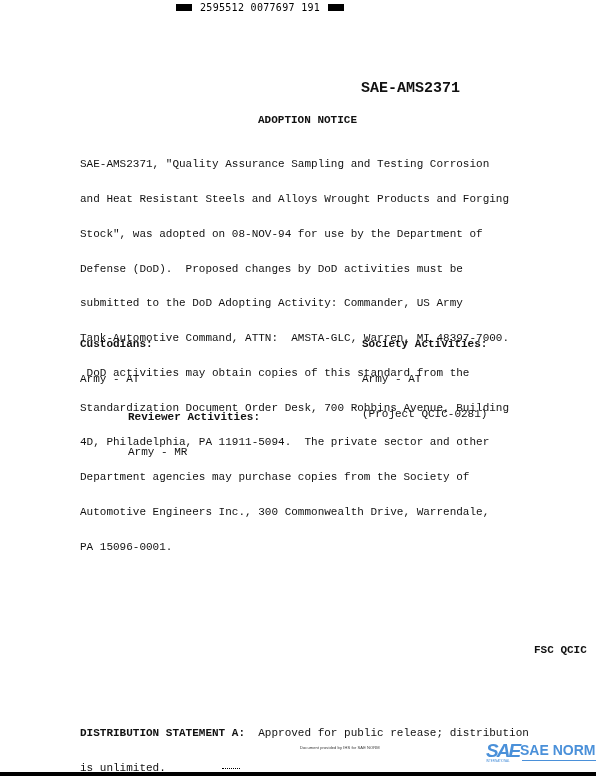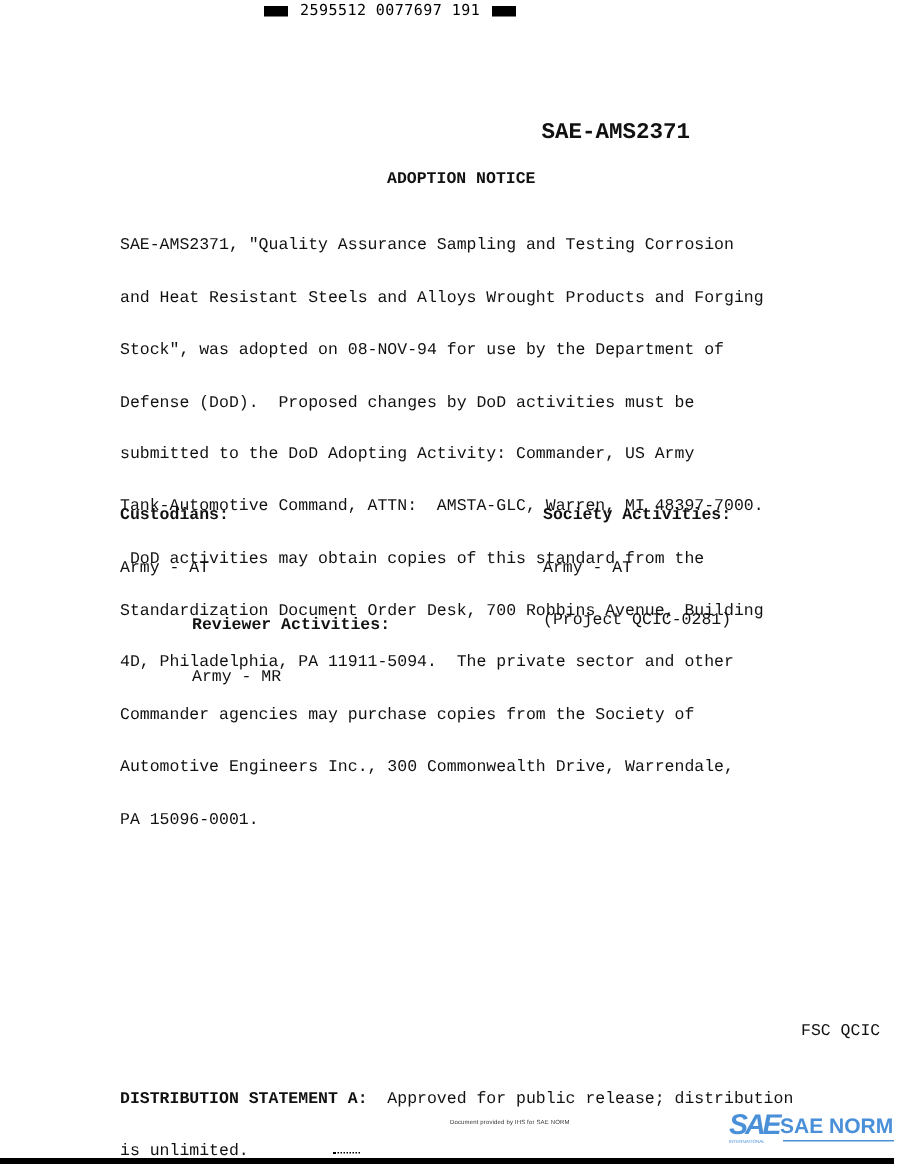--- a/index.html
+++ b/index.html
@@ -68,24 +68,24 @@
     font-size: 11px;
     line-height: 11.6px;
     white-space: pre;
   }
   .block .heading { font-weight: bold; text-align: center; }
   .custodians { top: 316px; left: 80px; }
   .adopting { top: 316px; left: 362px; }
   .reviewer { top: 389px; left: 80px; margin-left: 48px; }
   .fsc {
     position: absolute;
-    top: 682px;
+    top: 644px;
     left: 504px;
     font-size: 11px;
-    font-weight: normal;
+    font-weight: bold;
     padding-left: 30px;
   }
   .distribution {
     position: absolute;
     top: 705px;
     left: 80px;
     font-size: 11px;
     line-height: 11.6px;
     white-space: pre;
   }
@@ -176,21 +176,21 @@
   <div class="body-text">
     <div>SAE-AMS2371, "Quality Assurance Sampling and Testing Corrosion</div>
     <div>and Heat Resistant Steels and Alloys Wrought Products and Forging</div>
     <div>Stock", was adopted on 08-NOV-94 for use by the Department of</div>
     <div>Defense (DoD).  Proposed changes by DoD activities must be</div>
     <div>submitted to the DoD Adopting Activity: Commander, US Army</div>
     <div>Tank-Automotive Command, ATTN:  AMSTA-GLC, Warren, MI 48397-7000.</div>
     <div> DoD activities may obtain copies of this standard from the</div>
     <div>Standardization Document Order Desk, 700 Robbins Avenue, Building</div>
     <div>4D, Philadelphia, PA 11911-5094.  The private sector and other</div>
-    <div>Commander agencies may purchase copies from the Society of</div>
+    <div>Department agencies may purchase copies from the Society of</div>
     <div>Automotive Engineers Inc., 300 Commonwealth Drive, Warrendale,</div>
     <div>PA 15096-0001.</div>
   </div>
 
   <div class="block custodians">
     <div class="heading">Custodians:</div>
     <div>Army - AT</div>
   </div>
 
   <div class="block adopting">

